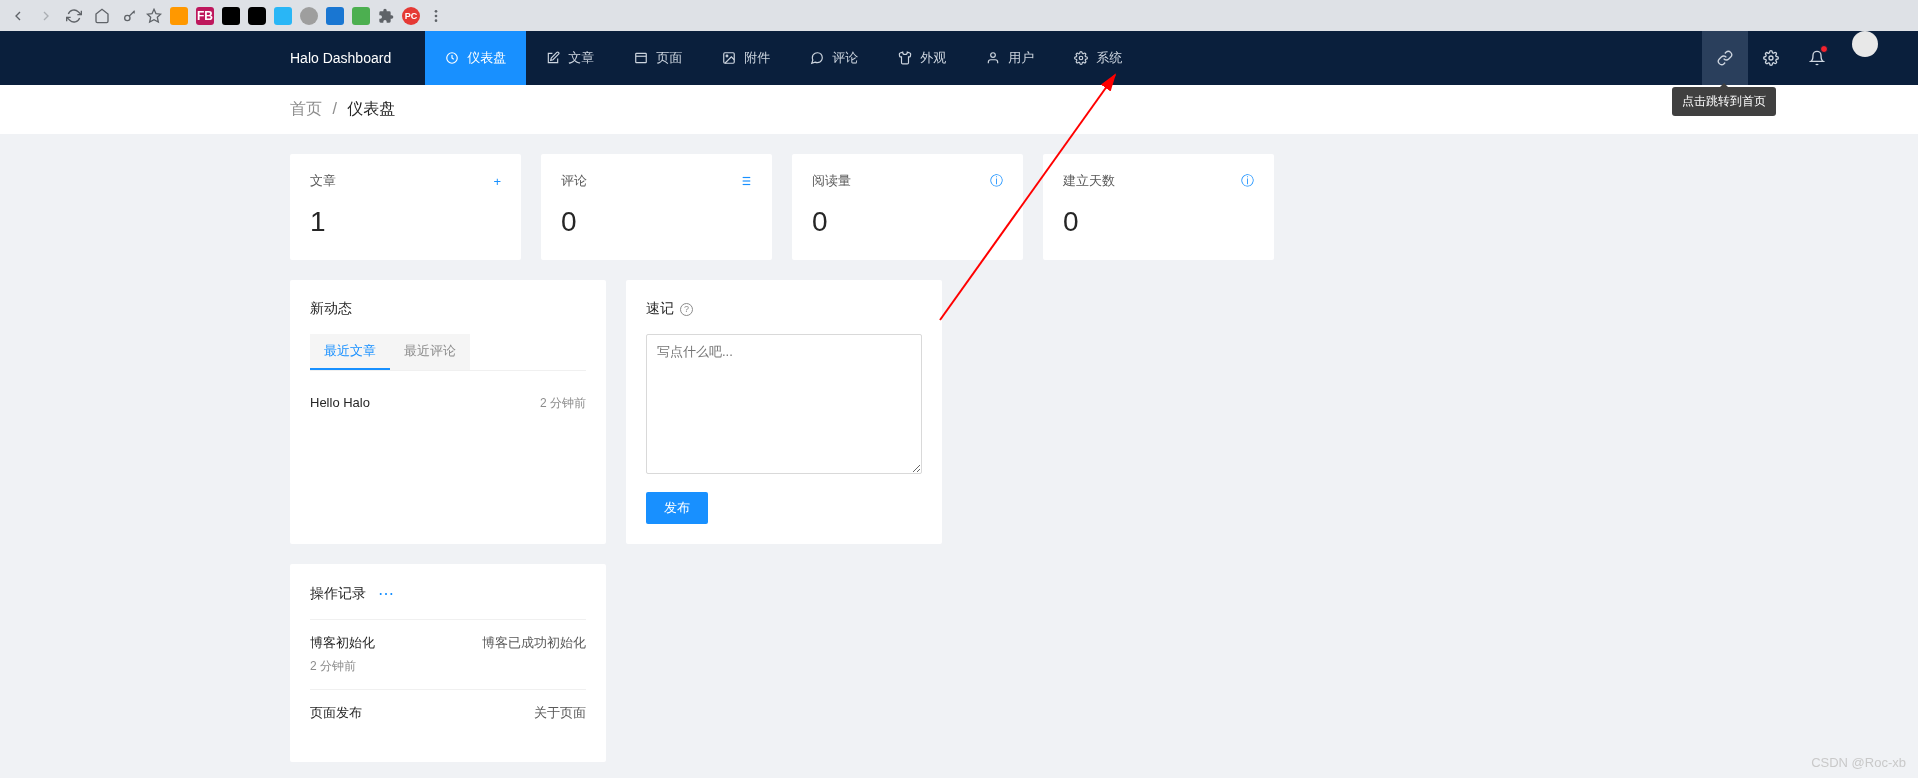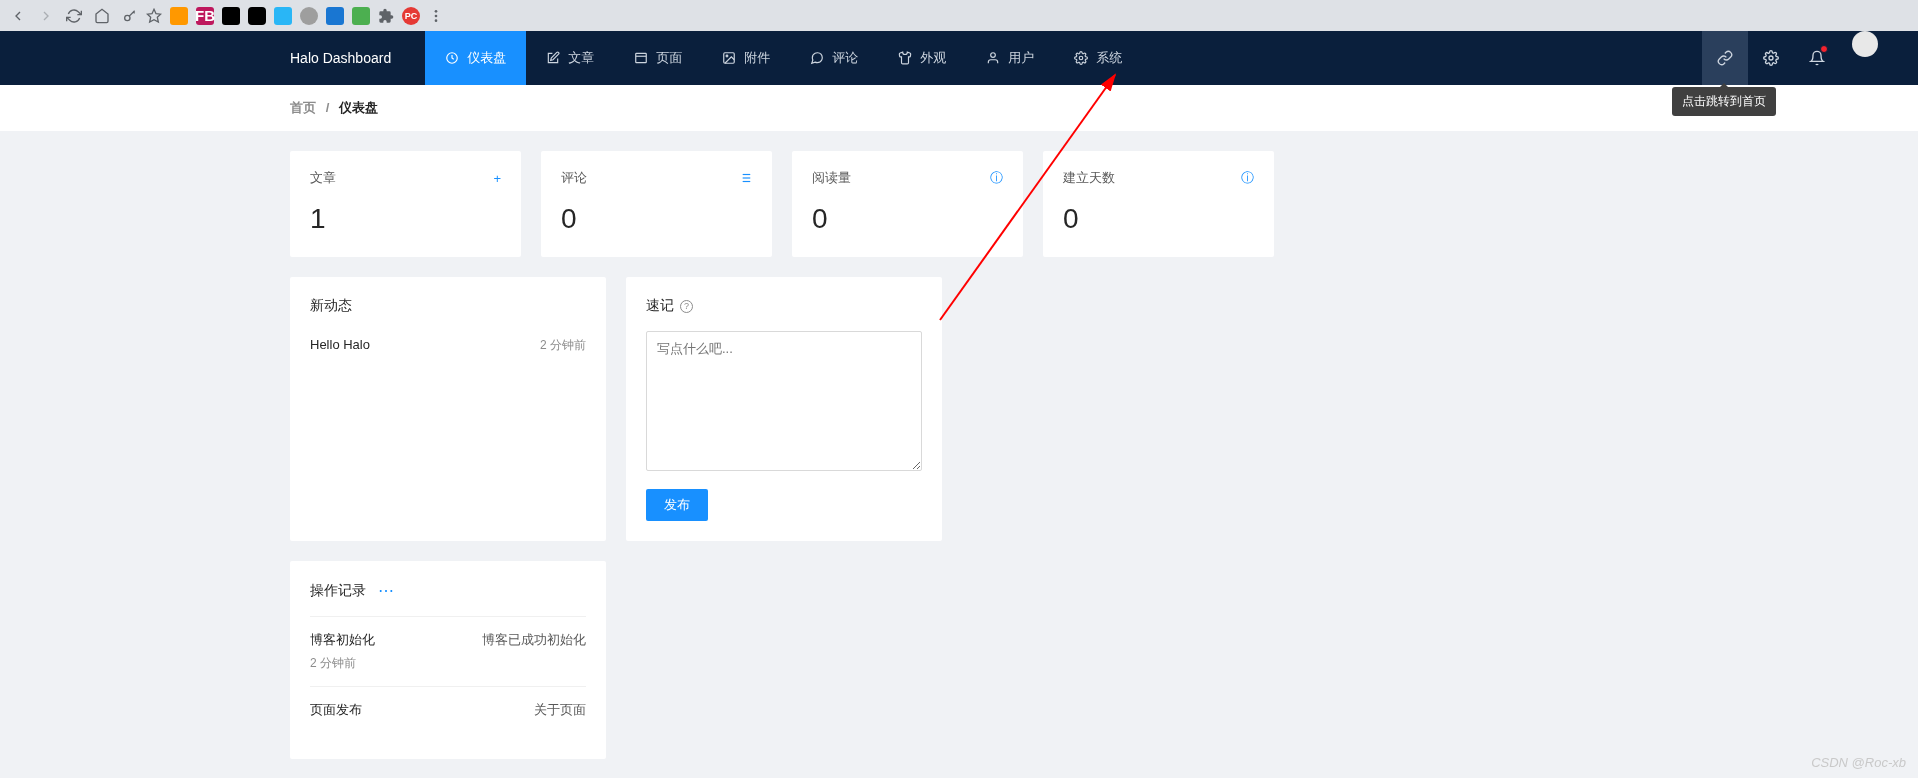--- a/index.html
+++ b/index.html
@@ -17,21 +17,21 @@
 .nav-item.active { background: #1890ff; color: #fff; }
 .nav-item .nicon { width: 14px; height: 14px; }
 .nav-right { margin-left: auto; display: flex; height: 100%; padding-right: 40px; }
 .nav-right .ricon { width: 46px; height: 100%; display: flex; align-items: center; justify-content: center; cursor: pointer; position: relative; }
 .nav-right .ricon.hover { background: #2a3f5c; }
 .nav-right .avatar { width: 26px; height: 26px; border-radius: 50%; background: #e8e8e8; margin-left: 12px; }
 .badge-dot { position: absolute; top: 14px; right: 12px; width: 8px; height: 8px; border-radius: 50%; background: #f5222d; border: 1px solid #0a1f3c; }
 .tooltip { position: absolute; top: 56px; background: #404040; color: #fff; font-size: 12px; padding: 6px 10px; border-radius: 3px; white-space: nowrap; }
 .tooltip::before { content: ''; position: absolute; top: -4px; left: 50%; transform: translateX(-50%); border-left: 4px solid transparent; border-right: 4px solid transparent; border-bottom: 4px solid #404040; }
 .breadcrumb-bar { background: #fff; padding: 14px 0; }
-.breadcrumb { margin-left: 290px; font-size: 13px; color: #8c8c8c; font-weight: bold; }
+.breadcrumb { margin-left: 290px; font-size: 16px; color: #8c8c8c; }
 .breadcrumb .current { color: #262626; }
 .dash { display: flex; gap: 20px; padding: 20px 0 0 0; margin-left: 290px; width: 986px; flex-wrap: wrap; }
 .stat-card { background: #fff; width: 231px; padding: 18px 20px 22px; border-radius: 2px; }
 .stat-head { display: flex; justify-content: space-between; align-items: center; font-size: 13px; color: #595959; margin-bottom: 16px; }
 .stat-head .sicon { color: #1890ff; cursor: pointer; }
 .stat-val { font-size: 28px; color: #262626; font-weight: 400; }
 .panel { background: #fff; padding: 20px; border-radius: 2px; }
 .panel.w1 { width: 316px; }
 .panel.w2 { width: 316px; }
 .panel.w3 { width: 316px; }
@@ -45,21 +45,21 @@
 .post-item { display: flex; justify-content: space-between; font-size: 13px; color: #262626; padding: 6px 0; }
 .post-item .time { color: #8c8c8c; font-size: 12px; }
 .note-area { width: 100%; height: 140px; border: 1px solid #d9d9d9; border-radius: 2px; padding: 8px 10px; font-size: 13px; resize: both; color: #bfbfbf; outline: none; font-family: inherit; }
 .pub-btn { margin-top: 14px; background: #1890ff; color: #fff; border: none; padding: 7px 18px; font-size: 13px; border-radius: 2px; cursor: pointer; }
 .log-item { border-top: 1px solid #f0f0f0; padding: 14px 0; display: flex; justify-content: space-between; align-items: flex-start; }
 .log-item:first-child { border-top: 1px solid #f0f0f0; margin-top: 4px;}
 .log-left .log-title { font-size: 13px; color: #262626; margin-bottom: 6px; }
 .log-left .log-time { font-size: 12px; color: #8c8c8c; }
 .log-right { font-size: 13px; color: #595959; text-align: right; }
 .arrow { position: absolute; pointer-events: none; }
-.watermark { position: absolute; bottom: 8px; right: 12px; color: #c9c9c9; font-size: 13px; font-style: italic; }
+.watermark { position: absolute; bottom: 8px; right: 12px; color: #c9c9c9; font-size: 13px; }
 svg { display: block; }
 </style>
 </head>
 <body>
 
 <div class="browser-toolbar">
   <div class="nav-icon">
       <svg width="16" height="16" viewBox="0 0 24 24" fill="none" stroke="currentColor" stroke-width="2">
         <polyline points="15 18 9 12 15 6"></polyline>
       </svg>
@@ -82,21 +82,21 @@
     </div>
   <div class="ext-icons">
     <svg width="16" height="16" viewBox="0 0 24 24" fill="none" stroke="#5f6368" stroke-width="2">
         <circle cx="8" cy="15" r="4"></circle>
         <path d="M10.85 12.15L19 4m-2 2l2 2"></path>
       </svg>
     <svg width="16" height="16" viewBox="0 0 24 24" fill="none" stroke="#5f6368" stroke-width="2">
         <polygon points="12 2 15 8.5 22 9.3 17 14 18.5 21 12 17.5 5.5 21 7 14 2 9.3 9 8.5"></polygon>
       </svg>
     <div class="ext" style="background:#ff9800"></div>
-    <div class="ext" style="background:#be185d;color:#fff;font-size:15px;font-weight:bold;display:flex;align-items:center;justify-content:center">FB</div>
+    <div class="ext" style="background:#be185d;color:#fff;font-size:12px;font-weight:bold;display:flex;align-items:center;justify-content:center">FB</div>
     <div class="ext" style="background:#000"></div>
     <div class="ext" style="background:#000;border-radius:4px"></div>
     <div class="ext" style="background:#29b6f6"></div>
     <div class="ext" style="background:#9e9e9e;border-radius:50%"></div>
     <div class="ext" style="background:#1976d2"></div>
     <div class="ext" style="background:#4caf50"></div>
     <svg width="16" height="16" viewBox="0 0 24 24" fill="#5f6368">
         <path d="M20.5 11H19V7a2 2 0 00-2-2h-4V3.5a2.5 2.5 0 00-5 0V5H4a2 2 0 00-2 2v4h1.5a2.5 2.5 0 010 5H2v4a2 2 0 002 2h4v-1.5a2.5 2.5 0 015 0V22h4a2 2 0 002-2v-4h1.5a2.5 2.5 0 000-5z"></path>
       </svg>
     <div class="ext" style="background:#e53935;border-radius:50%;color:#fff;font-size:9px;font-weight:bold;display:flex;align-items:center;justify-content:center">PC</div>
@@ -233,20 +233,24 @@
   <div class="stat-card">
     <div class="stat-head">
         <span>建立天数</span>
         <span class="sicon">ⓘ</span>
       </div>
     <div class="stat-val">0</div>
   </div>
 
   <div class="panel w1">
     <div class="panel-title">新动态</div>
+    <div class="tabs">
+      <div class="tab active">最近文章</div>
+      <div class="tab">最近评论</div>
+    </div>
     <div class="post-item">
       <span>Hello Halo</span>
       <span class="time">2 分钟前</span>
     </div>
   </div>
 
   <div class="panel w2">
     <div class="panel-title">
       <span>速记</span>
       <span class="help">?</span>

